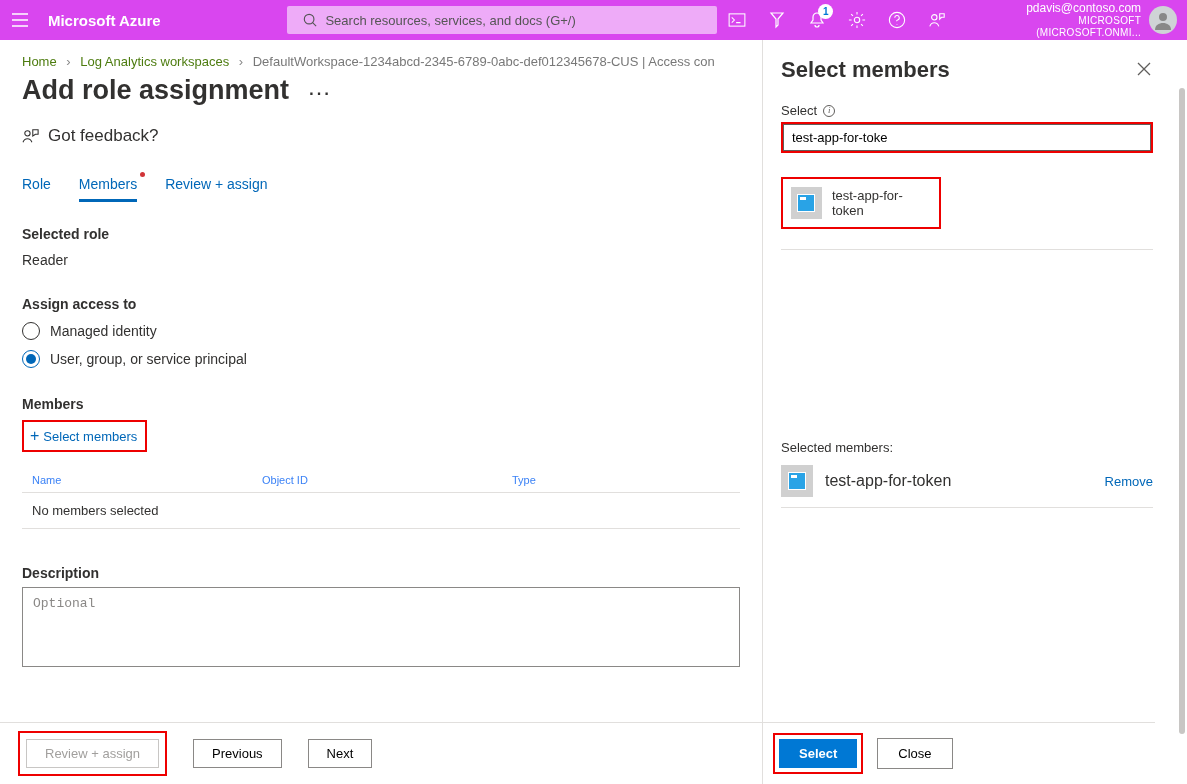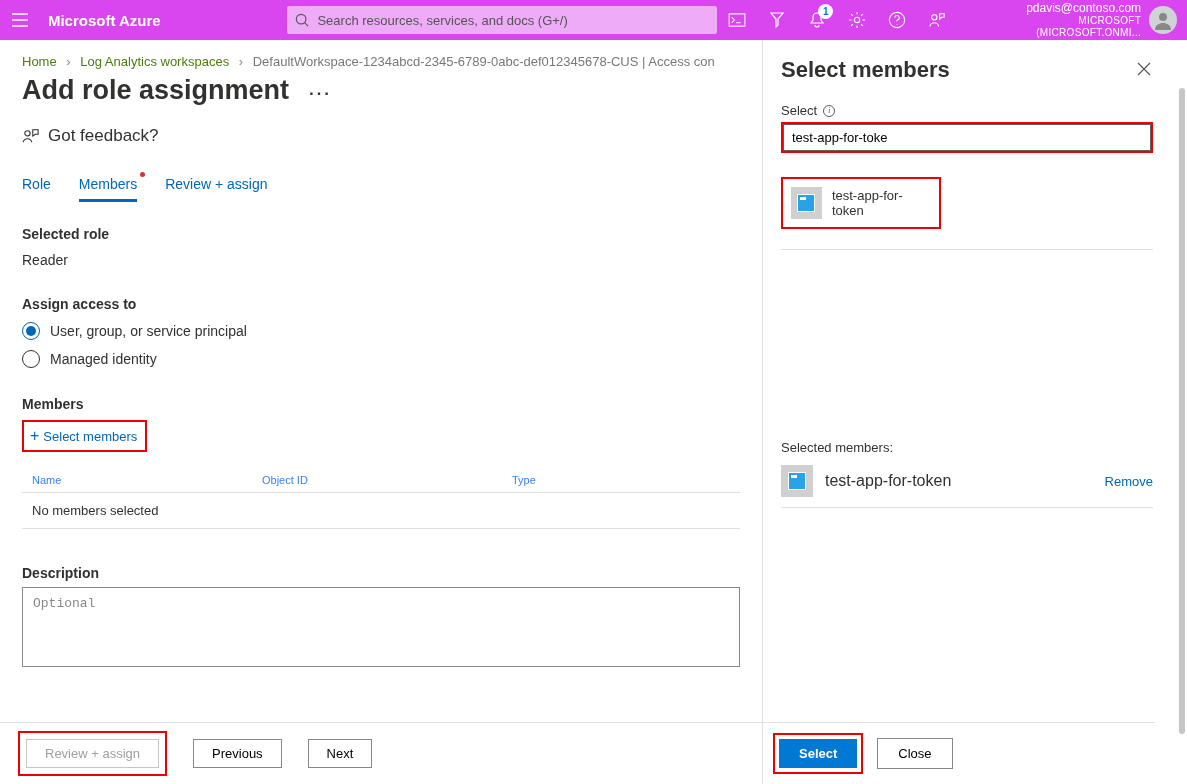--- a/index.html
+++ b/index.html
@@ -5,21 +5,21 @@
   * { box-sizing: border-box; font-family: "Segoe UI", Arial, sans-serif; }
   html, body { margin:0; padding:0; width:1187px; height:784px; background:#fff; overflow:hidden; color:#323130; }
   a { color:#4d7c0f; text-decoration:none; }
 
   
   .topbar { background:#d946ef; height:40px; display:flex; align-items:center; color:#fff; font-size:14px; }
   .hamburger { width:40px; height:40px; display:flex; align-items:center; justify-content:center; cursor:pointer; }
   .hamburger svg { width:16px; height:14px; }
   .brand { font-weight:600; font-size:15px; margin-left:8px; width:230px;}
   .search-wrap { margin-left:10px; }
-  .search { background:rgba(255,255,255,0.55); border-radius:2px; height:28px; width:430px; display:flex; align-items:center; padding:0 8px; color:#333; }
+  .search { background:rgba(255,255,255,0.55); border-radius:2px; height:28px; width:430px; display:flex; align-items:center; padding:0 16px; color:#333; }
   .search input { border:none; background:transparent; outline:none; font-size:13px; width:100%; color:#333;}
   .search input::placeholder{ color:#555; }
   .search-icon { margin-right:6px; display:flex; }
   .top-spacer { flex:1; }
   .topbtn { width:40px; height:40px; display:flex; align-items:center; justify-content:center; cursor:pointer; position:relative;}
   .topbtn svg { stroke:#fff; }
   .badge { position:absolute; top:4px; right:4px; background:#fff; color:#0078d4; border-radius:50%; width:15px; height:15px; font-size:10px; font-weight:700; display:flex; align-items:center; justify-content:center;}
   .user-block { display:flex; align-items:center; padding:0 10px 0 14px; height:36px; cursor:pointer; }
   .user-text { text-align:right; line-height:1.15; margin-right:8px; font-size:12px;}
   .user-email { font-size:12px; }
@@ -209,28 +209,28 @@
       <div class="tab">Review + assign</div>
     </div>
 
     <div class="content">
       <div class="label">Selected role</div>
       <div class="value">Reader</div>
 
       <div class="section-spacer"></div>
       <div class="label">Assign access to</div>
       <div class="radio-row">
+        <span class="radio"></span>
+        <span>Managed identity</span>
+      </div>
+      <div class="radio-row">
         <span class="radio selected">
             <span class="inner"></span>
           </span>
         <span>User, group, or service principal</span>
-      </div>
-      <div class="radio-row">
-        <span class="radio"></span>
-        <span>Managed identity</span>
       </div>
 
       <div class="section-spacer"></div>
       <div class="label">Members</div>
       <div class="select-members-box">
         <span class="plus">+</span>
         <span class="select-members-link">Select members</span>
       </div>
 
       <div class="table-head">

